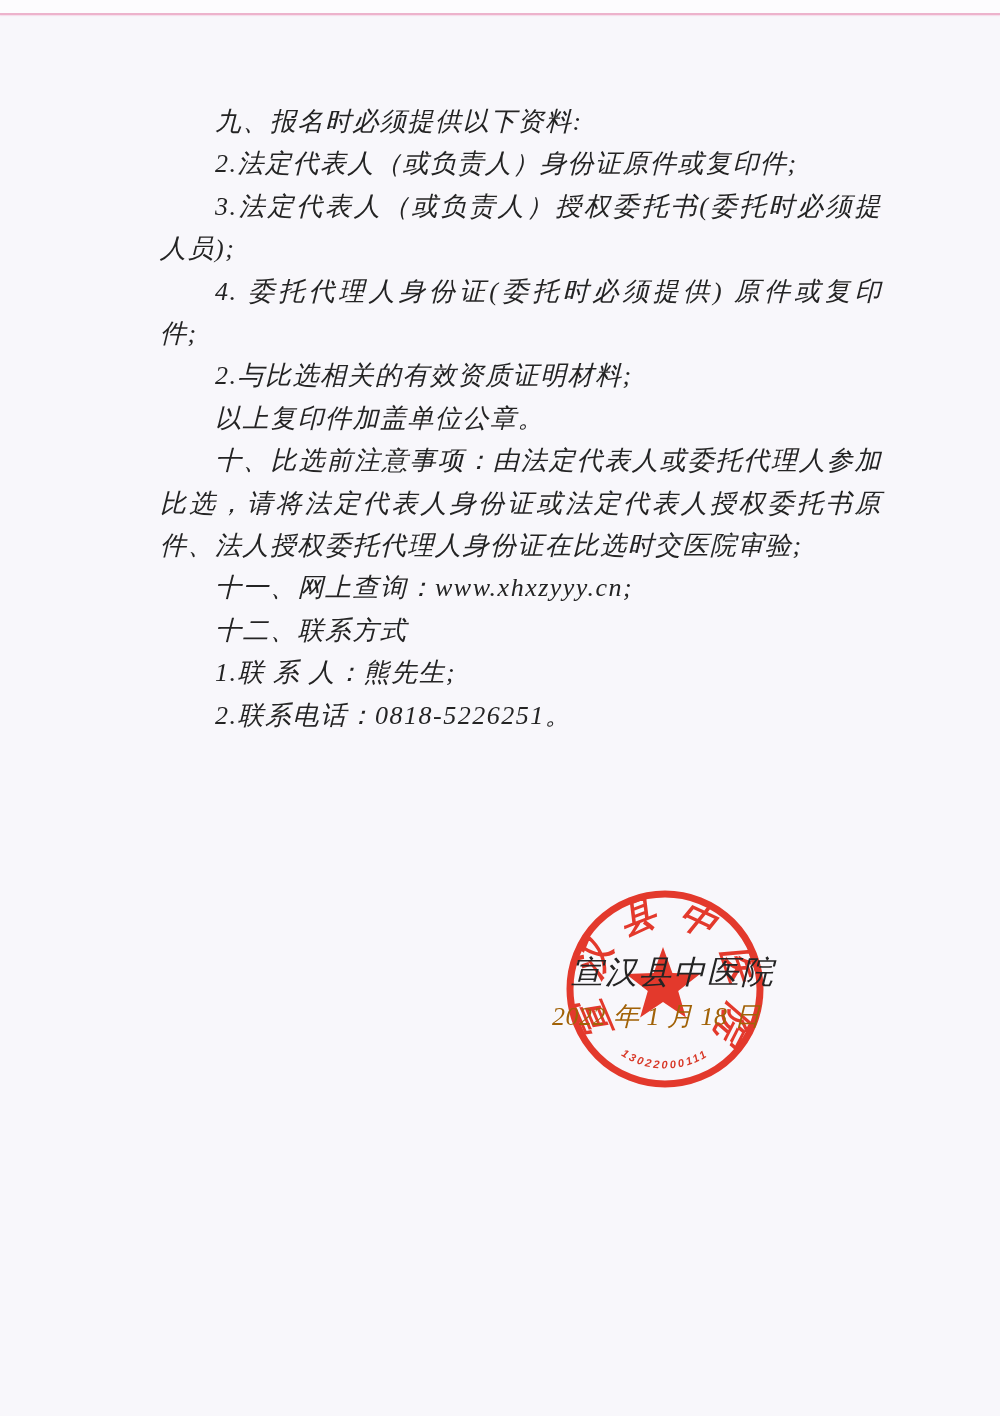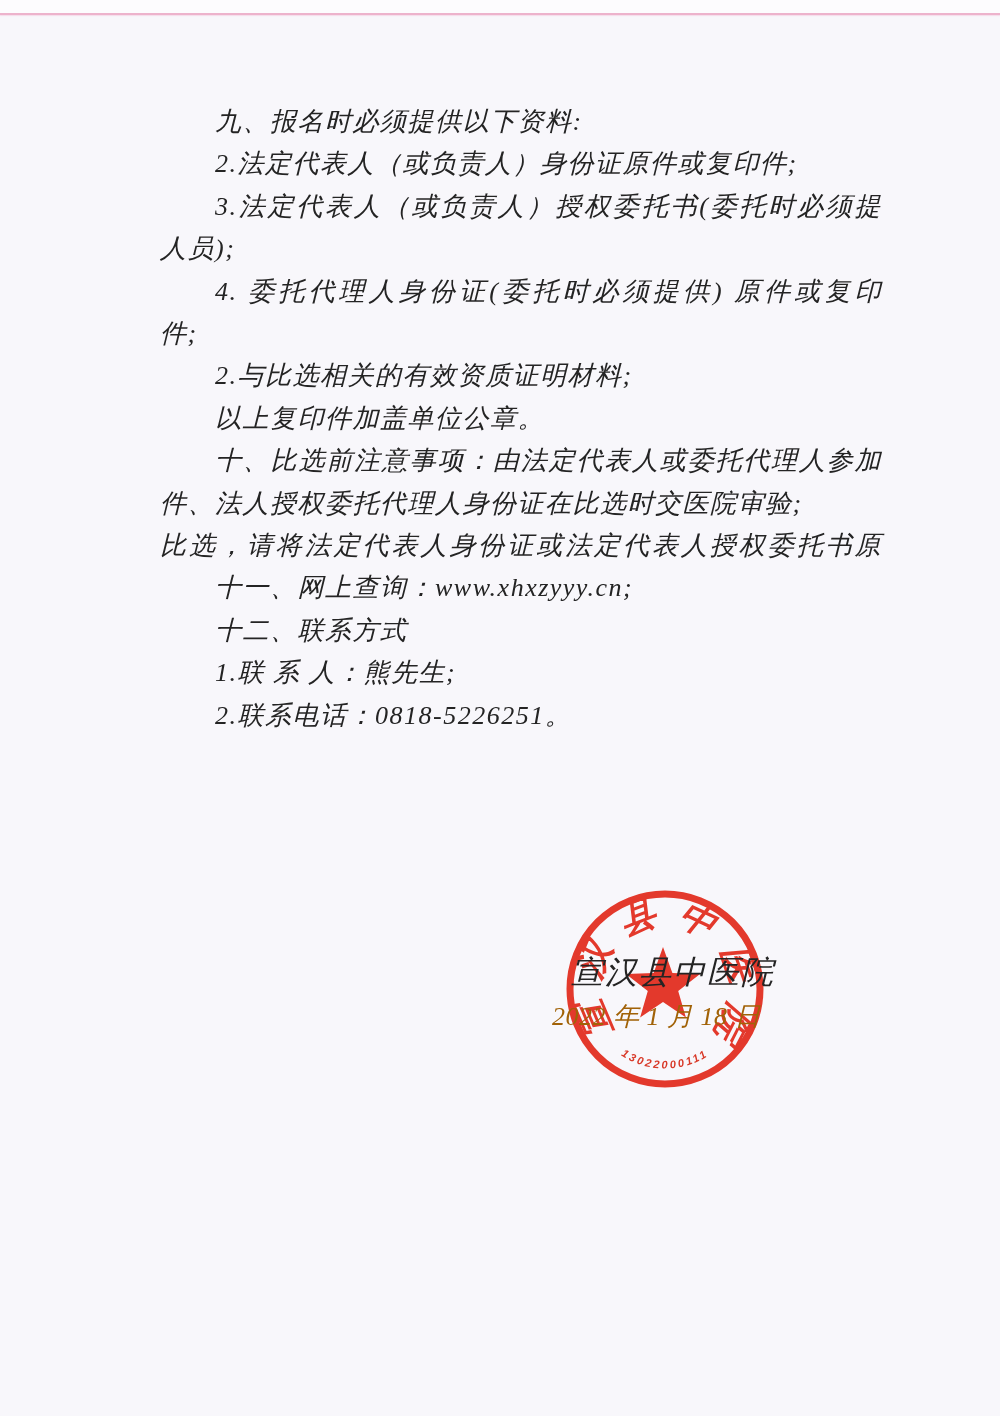--- a/index.html
+++ b/index.html
@@ -79,22 +79,22 @@
   <div class="doc-text">
     <div class="line indent">九、报名时必须提供以下资料:</div>
     <div class="line indent">2.法定代表人（或负责人）身份证原件或复印件;</div>
     <div class="line indent stretch">3.法定代表人（或负责人）授权委托书(委托时必须提</div>
     <div class="line">人员);</div>
     <div class="line indent stretch">4. 委托代理人身份证(委托时必须提供) 原件或复印</div>
     <div class="line">件;</div>
     <div class="line indent">2.与比选相关的有效资质证明材料;</div>
     <div class="line indent">以上复印件加盖单位公章。</div>
     <div class="line indent stretch">十、比选前注意事项：由法定代表人或委托代理人参加</div>
+    <div class="line stretch">比选，请将法定代表人身份证或法定代表人授权委托书原</div>
     <div class="line">件、法人授权委托代理人身份证在比选时交医院审验;</div>
-    <div class="line stretch">比选，请将法定代表人身份证或法定代表人授权委托书原</div>
     <div class="line indent">十一、网上查询：www.xhxzyyy.cn;</div>
     <div class="line indent">十二、联系方式</div>
     <div class="line indent">1.联 系 人：熊先生;</div>
     <div class="line indent">2.联系电话：0818-5226251。</div>
   </div>
 
   <svg class="seal-svg" viewBox="0 0 210 210" xmlns="http://www.w3.org/2000/svg">
     <g opacity="0.92">
       <circle cx="105" cy="105" r="95" fill="none" stroke="#e2291b" stroke-width="7"></circle>
 

